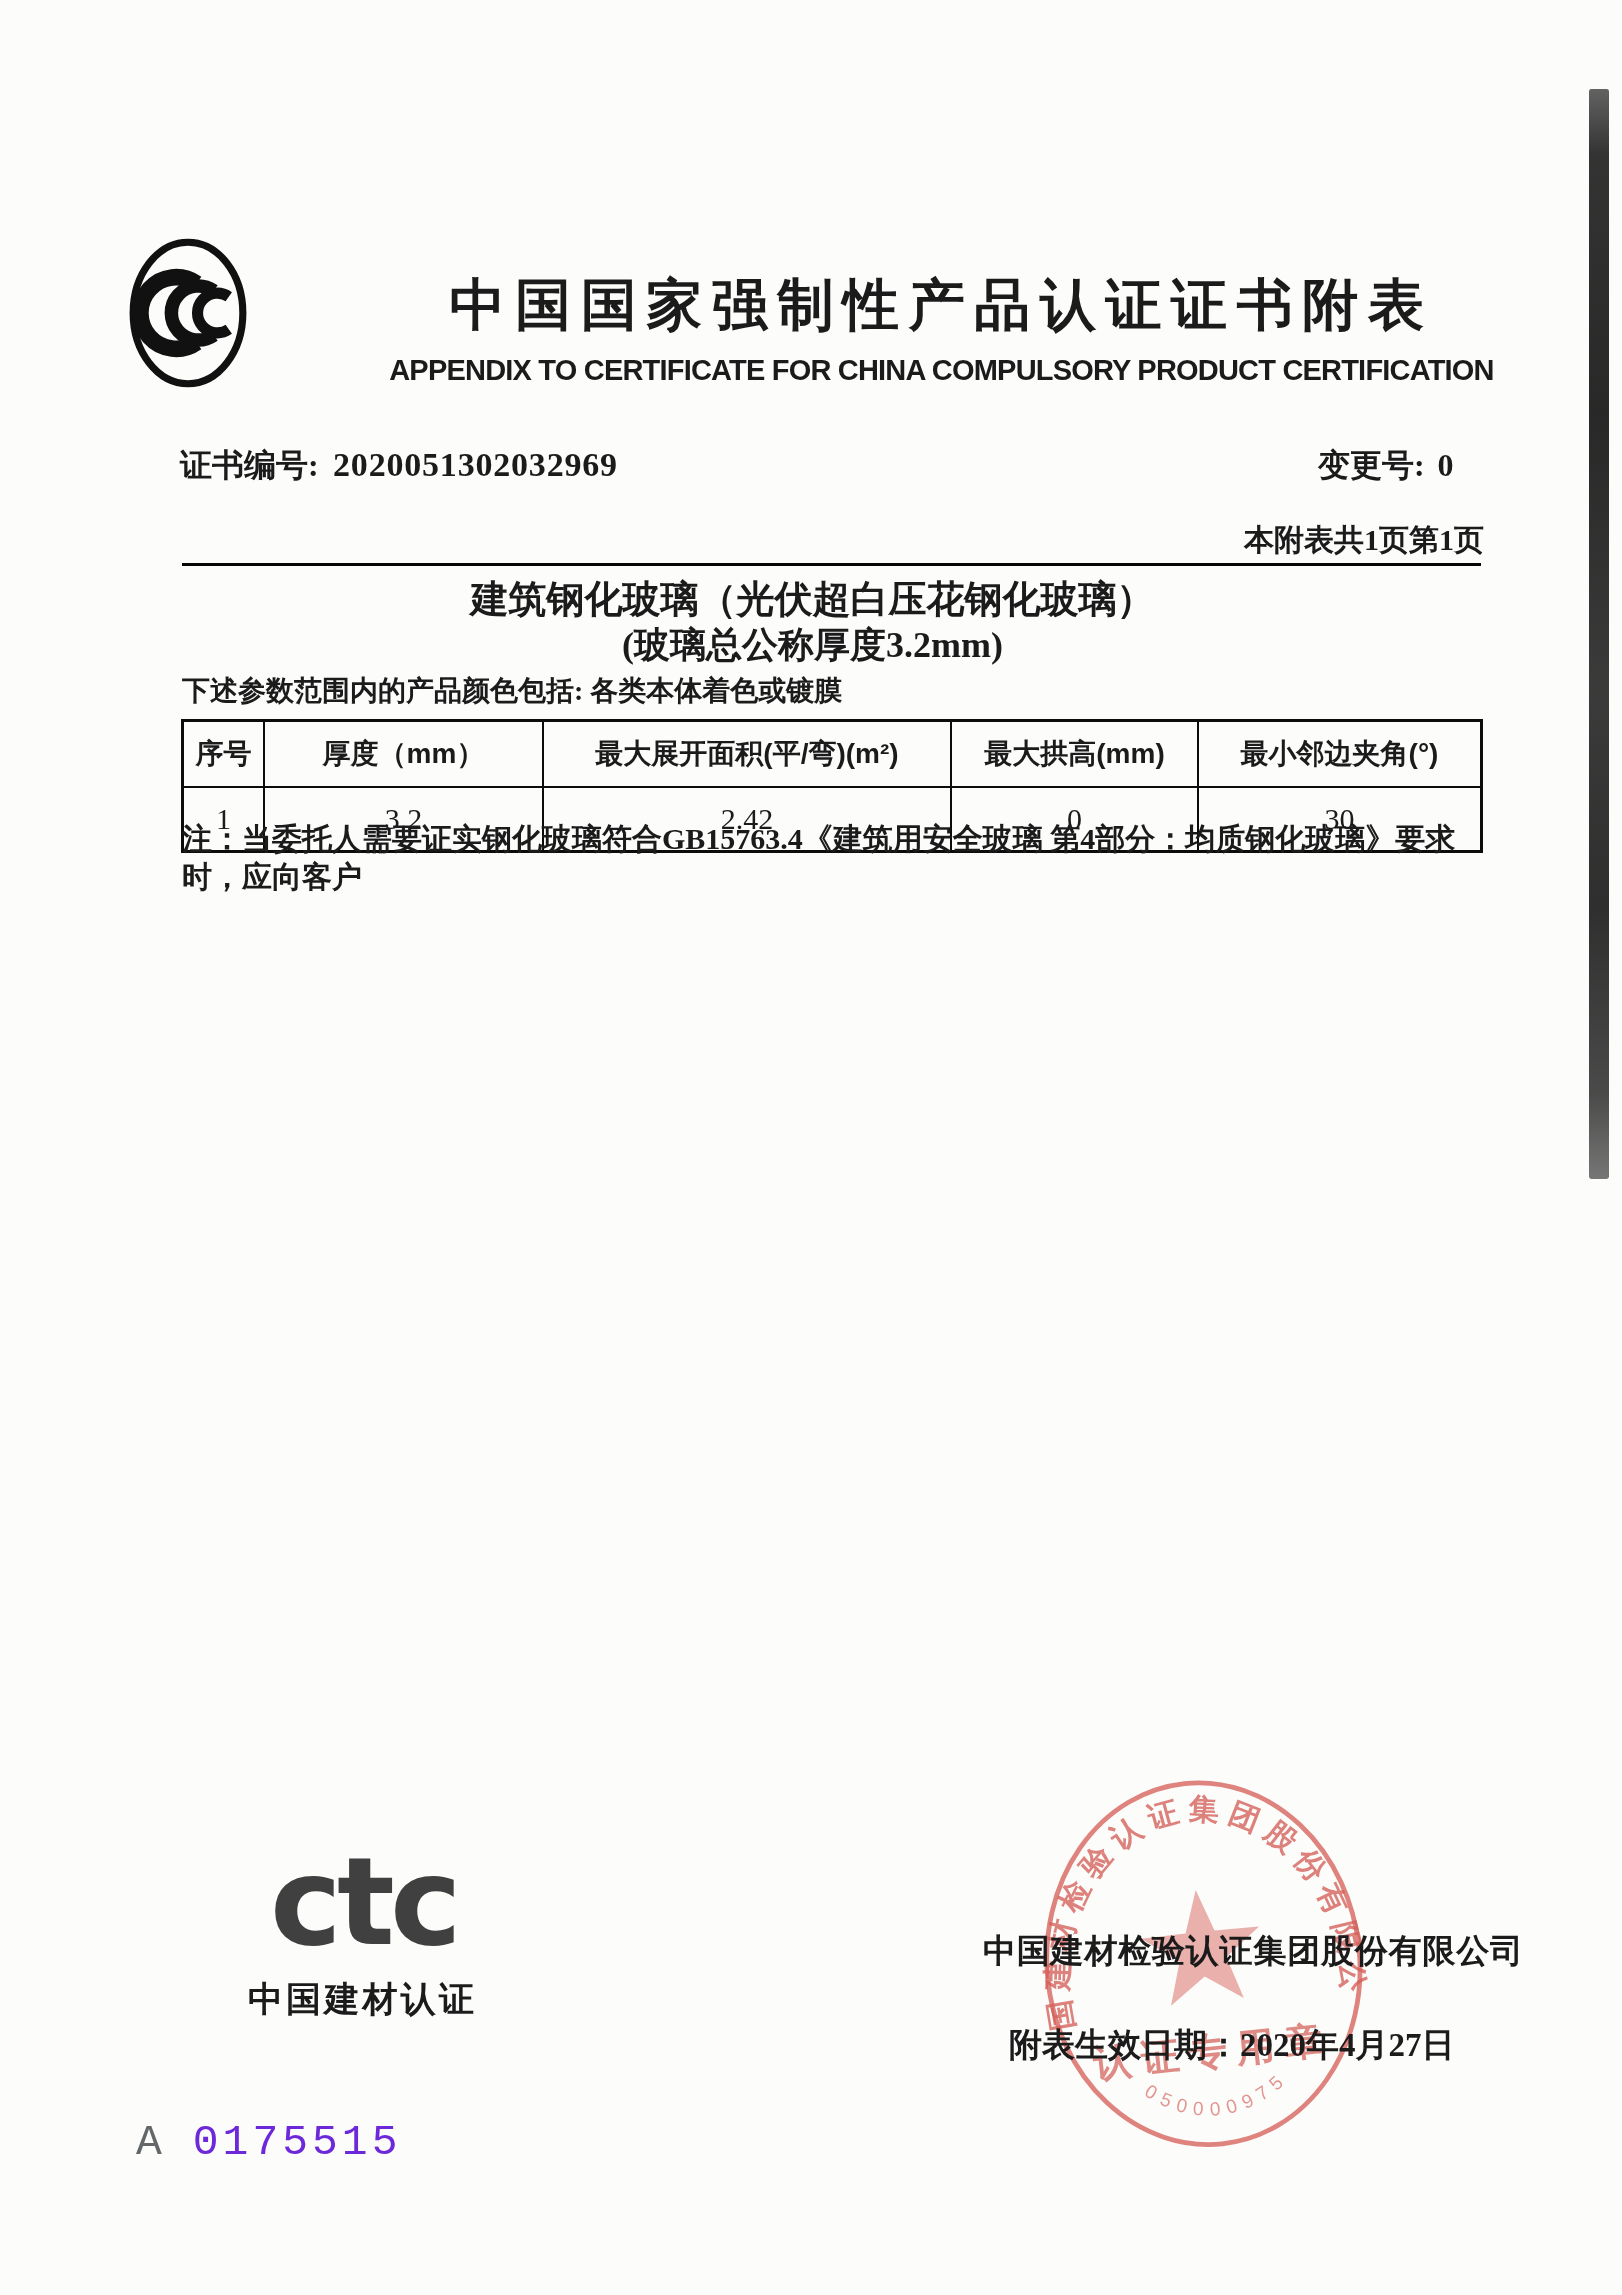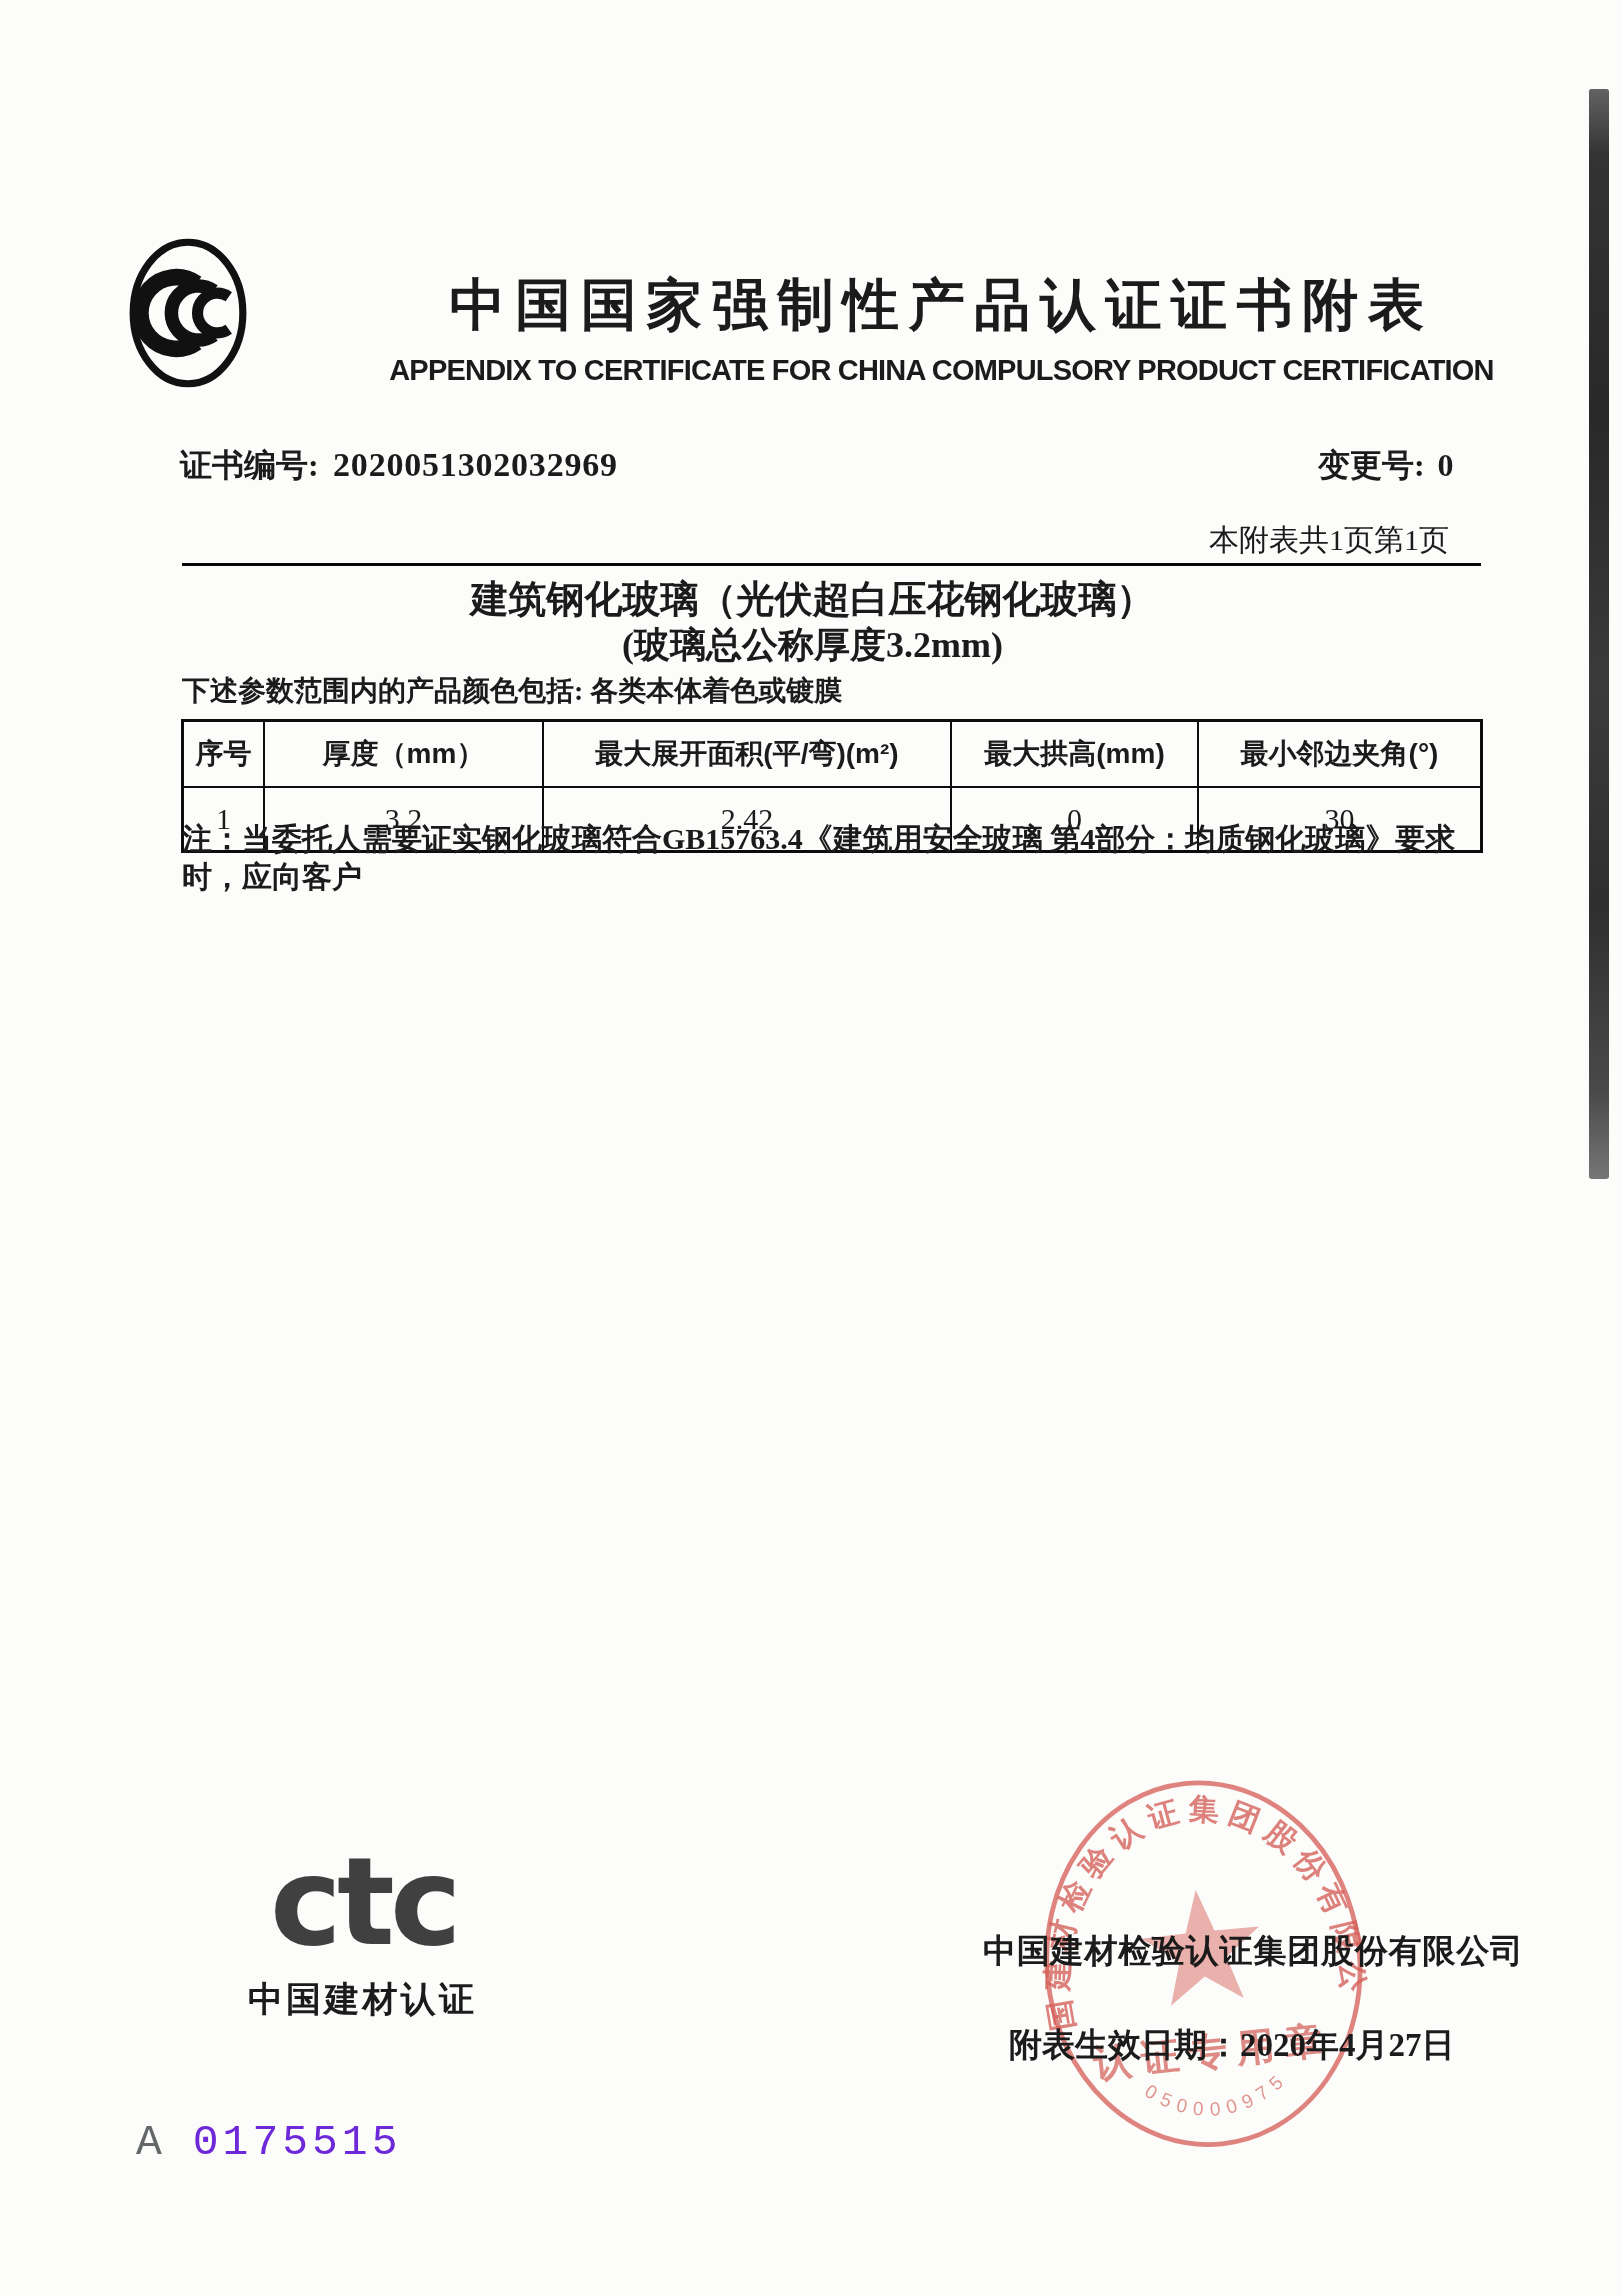--- a/index.html
+++ b/index.html
@@ -29,21 +29,21 @@
   }
   .title-en{
     left:343px;top:354px;width:1197px;text-align:center;
     font-size:29px;font-weight:600;letter-spacing:-0.8px;white-space:nowrap;
     font-family:"Liberation Sans","DejaVu Sans",sans-serif;
   }
   .cert-line{left:180px;top:444px;font-size:32px;font-weight:bold;white-space:nowrap;}
   .cert-line .num{font-size:34px;letter-spacing:0.8px;margin-left:14.4px;}
   .change-line{left:1318px;top:444px;font-size:32px;font-weight:bold;white-space:nowrap;}
   .change-line .num{margin-left:12.8px;}
-  .page-info{left:1209px;top:520px;width:275px;text-align:left;font-size:30px;font-weight:normal;white-space:nowrap;}
+  .page-info{left:1209px;top:520px;width:275px;text-align:right;font-size:30px;font-weight:bold;white-space:nowrap;}
   .hrule{left:182px;top:563px;width:1299px;height:3.2px;background:#070707;}
   .prod1{left:182px;top:574px;width:1261px;text-align:center;font-size:38px;font-weight:bold;white-space:nowrap;}
   .prod2{left:182px;top:621px;width:1261px;text-align:center;font-size:36px;font-weight:bold;white-space:nowrap;}
   .color-note{left:182px;top:672px;font-size:28px;font-weight:bold;white-space:nowrap;}
   
   .ptable{left:182px;top:720px;width:1299px;border-collapse:collapse;table-layout:fixed;padding-left:32px;}
   .ptable td,.ptable th{border:2.4px solid #0c0c0c;padding:0;text-align:center;vertical-align:middle;}
   .ptable{border:1.6px solid #0c0c0c;outline:1.6px solid #0c0c0c;}
   .ptable th{
     height:64px;font-size:28px;font-weight:bold;

